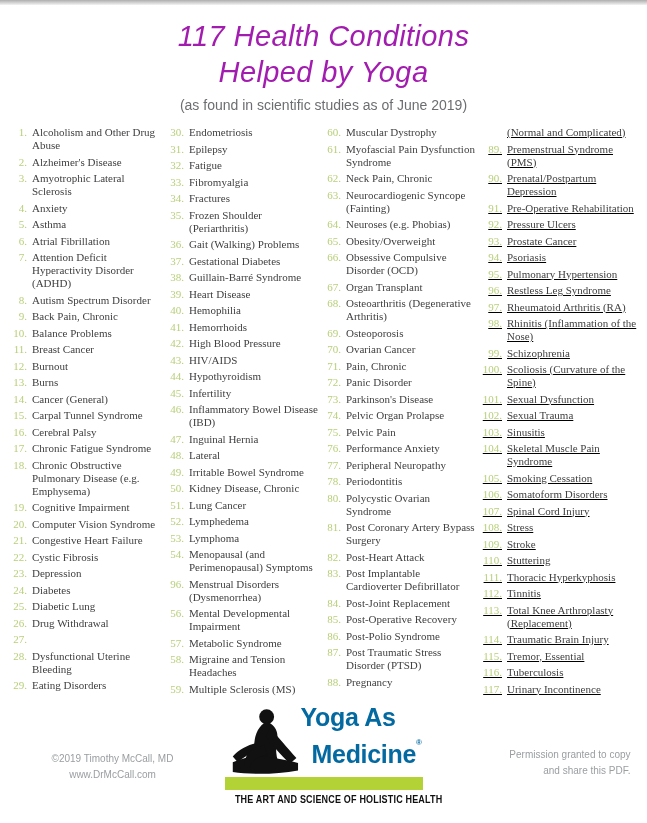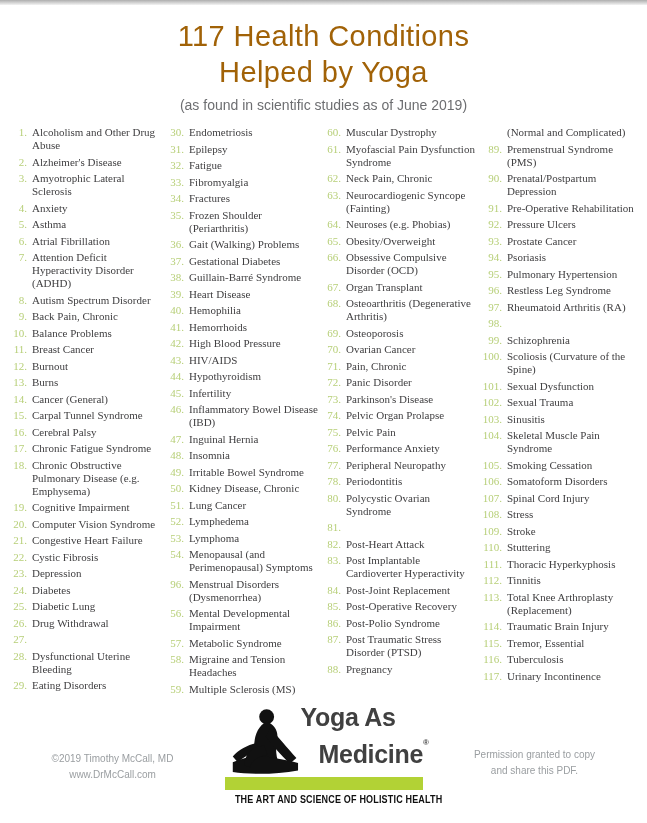--- a/index.html
+++ b/index.html
@@ -9,64 +9,65 @@
     font-family:"Liberation Sans", sans-serif; overflow:hidden; margin:0 auto;
   }
   .top-strip {
     height:5px; width:100%;
     background:linear-gradient(#aeaeae, #f3f3f3);
   }
   
   .header { text-align:center; padding-top:13px; }
   .title {
     font-size:29px; line-height:36px; font-weight:400; letter-spacing:0.4px;
-    color:#a16207;
+    color:#a21caf;
+    font-style:italic;
   }
   .subtitle { margin-top:7px; font-size:14px; color:#6d6e71; }
   
   .list {
     display:flex; justify-content:space-between;
     padding:13px 8px 0 6px; height:596px; overflow:hidden;
   }
   .col { width:156px; }
-  .col:last-child { width:162px; }
+  .col:last-child { width:162px;text-decoration:underline; }
   .item {
     display:flex; margin-bottom:3.5px;
     font-family:"Liberation Serif", serif;
     font-size:11px; line-height:13px; color:#414042;
   }
   .num {
     flex:0 0 26px; text-align:right; padding-right:5px;
     color:#b7cf78; font-family:"Liberation Serif", serif;
   }
   .col:last-child .num { flex-basis:30px; }
   
   .footer {
     position:absolute; left:0; top:700px; width:100%;
     display:flex; justify-content:center; align-items:flex-end;
   }
   .copyright, .permission {
     width:192px; text-align:center; color:#9a9ea1;
     font-size:10px; line-height:16px;
   }
   .copyright { padding-bottom:22px; }
-  .permission { padding-bottom:26px; }
+  .permission { padding-bottom:26px;text-align:right; }
   .logo { width:198px; margin:0 16px; }
   .logo-main { position:relative; width:198px; height:90px; }
   .logo-bar {
     position:absolute; left:0; right:0; bottom:0; height:13px;
     background:#b2d235; z-index:1;
   }
   .silhouette { position:absolute; left:2px; bottom:3px; width:76px; height:86px; z-index:2; }
   .logo-name {
     position:absolute; left:76px; top:4px; z-index:2; text-align:left;
-    font-size:25px; line-height:26px; font-weight:600; color:#404040;
+    font-size:25px; line-height:26px; font-weight:600; color:#0369a1;
     letter-spacing:-0.3px; white-space:nowrap;
   }
-  .logo-name .line2 { margin-left:18px; }
+  .logo-name .line2 { margin-left:11px; }
   .logo-name sup { font-size:8px; vertical-align:18px; }
   .logo-tagline {
     margin-top:4px; font-size:10px; font-weight:700; color:#101010;
     white-space:nowrap; transform:scaleX(0.90); transform-origin:center;
     text-align:center; letter-spacing:0.2px;
   }
   .url { color:#9a9ea1; text-decoration:none; }
 </style>
 </head>
 <body>
@@ -268,21 +269,21 @@
         <div class="item">
           <span class="num">46.</span>
           <span class="txt">Inflammatory Bowel Disease (IBD)</span>
         </div>
         <div class="item">
           <span class="num">47.</span>
           <span class="txt">Inguinal Hernia</span>
         </div>
         <div class="item">
           <span class="num">48.</span>
-          <span class="txt">Insomnia</span>
+          <span class="txt">Lateral</span>
         </div>
         <div class="item">
           <span class="num">49.</span>
           <span class="txt">Irritable Bowel Syndrome</span>
         </div>
         <div class="item">
           <span class="num">50.</span>
           <span class="txt">Kidney Disease, Chronic</span>
         </div>
         <div class="item">
@@ -398,28 +399,29 @@
         <div class="item">
           <span class="num">78.</span>
           <span class="txt">Periodontitis</span>
         </div>
         <div class="item">
           <span class="num">80.</span>
           <span class="txt">Polycystic Ovarian Syndrome</span>
         </div>
         <div class="item">
           <span class="num">81.</span>
+          <span class="txt">Post Coronary Artery Bypass Surgery</span>
         </div>
         <div class="item">
           <span class="num">82.</span>
           <span class="txt">Post-Heart Attack</span>
         </div>
         <div class="item">
           <span class="num">83.</span>
-          <span class="txt">Post Implantable Cardioverter Hyperactivity</span>
+          <span class="txt">Post Implantable Cardioverter Defibrillator</span>
         </div>
         <div class="item">
           <span class="num">84.</span>
           <span class="txt">Post-Joint Replacement</span>
         </div>
         <div class="item">
           <span class="num">85.</span>
           <span class="txt">Post-Operative Recovery</span>
         </div>
         <div class="item">
@@ -471,20 +473,21 @@
         <div class="item">
           <span class="num">96.</span>
           <span class="txt">Restless Leg Syndrome</span>
         </div>
         <div class="item">
           <span class="num">97.</span>
           <span class="txt">Rheumatoid Arthritis (RA)</span>
         </div>
         <div class="item">
           <span class="num">98.</span>
+          <span class="txt">Rhinitis (Inflammation of the Nose)</span>
         </div>
         <div class="item">
           <span class="num">99.</span>
           <span class="txt">Schizophrenia</span>
         </div>
         <div class="item">
           <span class="num">100.</span>
           <span class="txt">Scoliosis (Curvature of the Spine)</span>
         </div>
         <div class="item">

